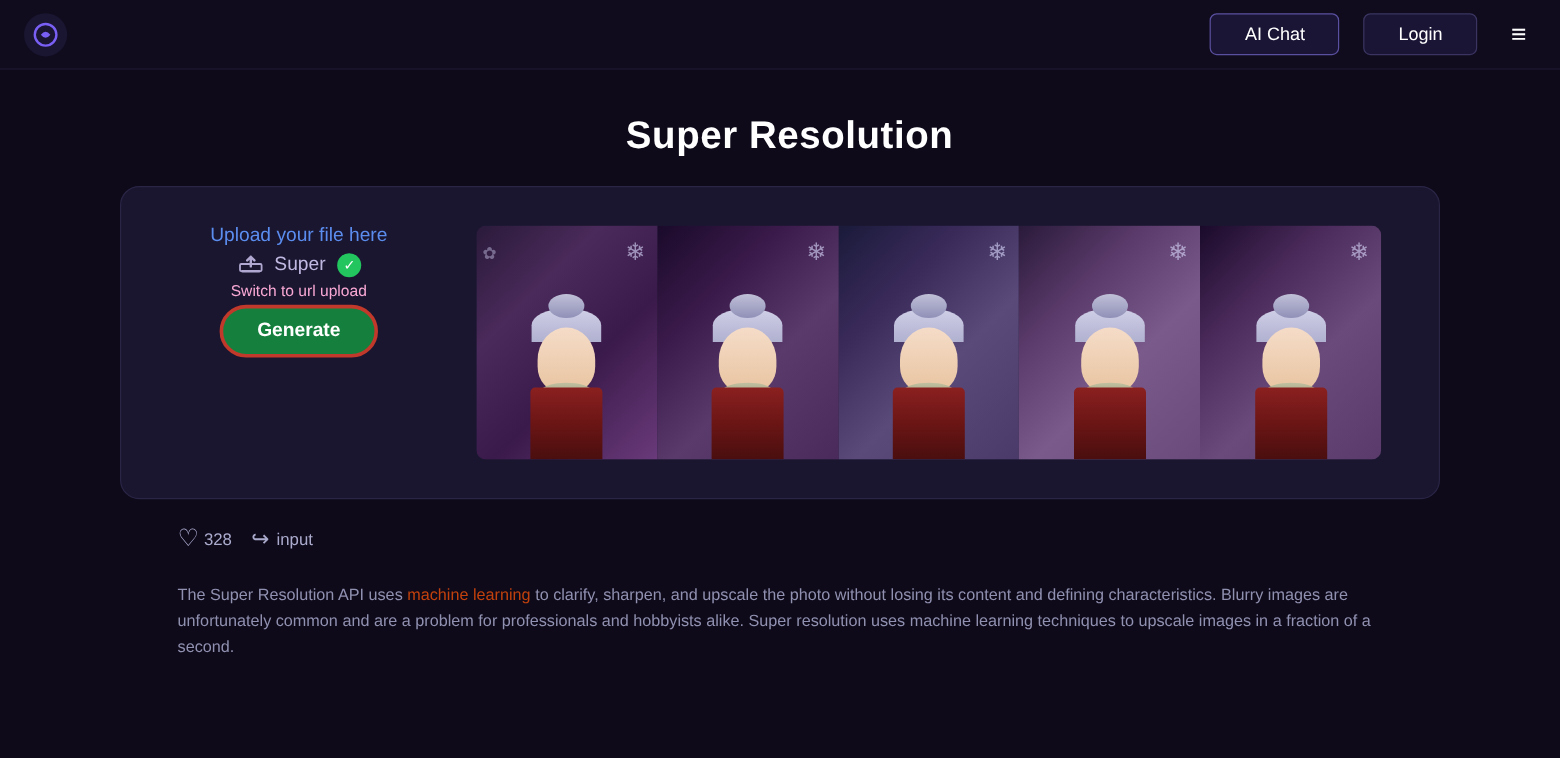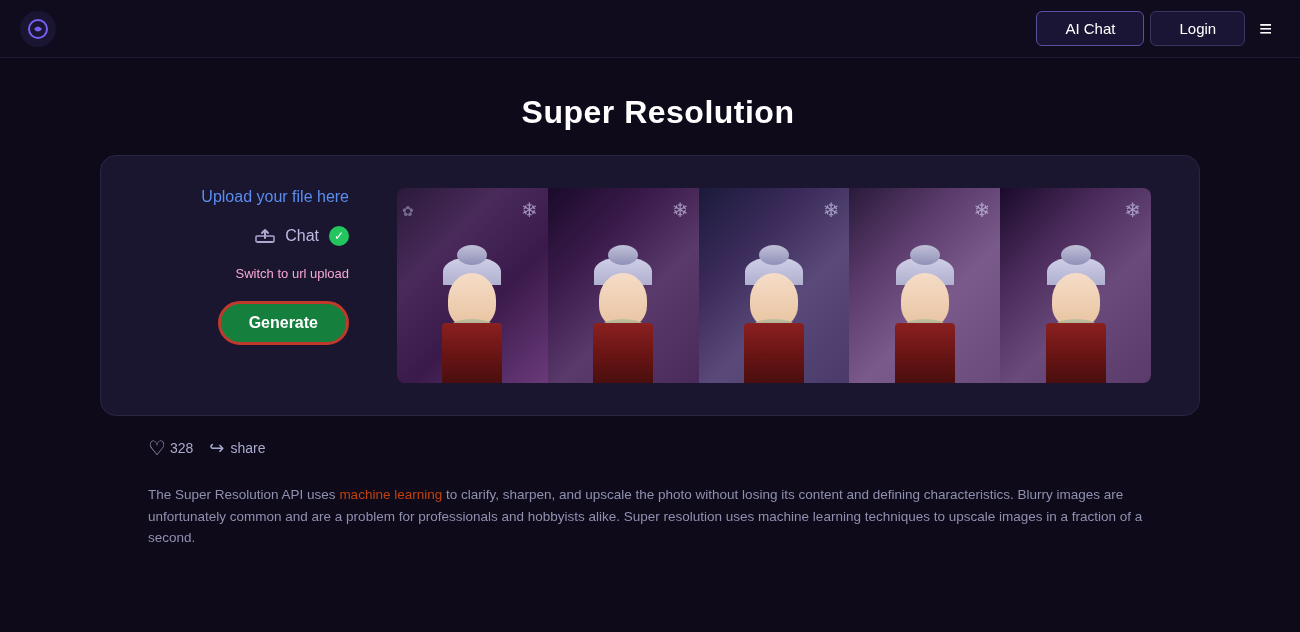--- a/index.html
+++ b/index.html
@@ -34,21 +34,21 @@
       border-radius: 50%;
       display: flex;
       align-items: center;
       justify-content: center;
       font-size: 18px;
       color: #7a5ff5;
     }
     .navbar-right {
       display: flex;
       align-items: center;
-      gap: 6px;
+      gap: 20px;
     }
     .nav-btn {
       padding: 8px 28px;
       border-radius: 6px;
       font-size: 15px;
       font-weight: 500;
       cursor: pointer;
       border: 1px solid #3a3560;
       background: #1a1535;
       color: #ffffff;
@@ -91,22 +91,21 @@
       align-items: flex-start;
       gap: 48px;
       border: 1px solid #2a2545;
       min-height: 240px;
     }
 
     
     .left-panel {
       display: flex;
       flex-direction: column;
-      align-items: flex-end;
-      gap: 16px;
+      align-items: center;
       min-width: 200px;
     }
     .upload-label {
       color: #5b8def;
       font-size: 16px;
       font-weight: 500;
     }
     .upload-row {
       display: flex;
       align-items: center;
@@ -366,21 +365,21 @@
 
     <div class="upload-row">
       <div class="upload-icon-area">
         <span class="upload-svg">
           <svg width="24" height="24" viewBox="0 0 24 24" fill="none" xmlns="http://www.w3.org/2000/svg">
             <path d="M12 16V8M12 8L9 11M12 8L15 11" stroke="#b0a8d0" stroke-width="2" stroke-linecap="round" stroke-linejoin="round"></path>
             <path d="M5 20H19" stroke="#b0a8d0" stroke-width="2" stroke-linecap="round"></path>
             <rect x="3" y="14" width="18" height="6" rx="1" stroke="#b0a8d0" stroke-width="1.5" fill="none"></rect>
           </svg>
         </span>
-        <span class="image-label">Chat</span>
+        <span class="image-label">Super</span>
       </div>
       <div class="check-badge">
         <span>✓</span>
       </div>
     </div>
 
     <span class="switch-url">Switch to url upload</span>
 
     <button class="generate-btn">Generate</button>
   </div>
@@ -447,21 +446,21 @@
 
 </div>
 
 <div class="action-bar">
   <button class="like-btn">
     <span>♡</span>
     <span class="like-count">328</span>
   </button>
   <button class="share-btn">
     <span class="share-icon">↪</span>
-    <span>share</span>
+    <span>input</span>
   </button>
 </div>
 
 <div class="description-section">
   <p>
     <span>The Super Resolution API uses </span><a class="ml-link" href="#">machine learning</a><span> to clarify, sharpen, and upscale the photo without losing its content and defining characteristics. Blurry images are unfortunately common and are a problem for professionals and hobbyists alike. Super resolution uses machine learning techniques to upscale images in a fraction of a second.</span>
   </p>
 </div>
 
 </body></html>

